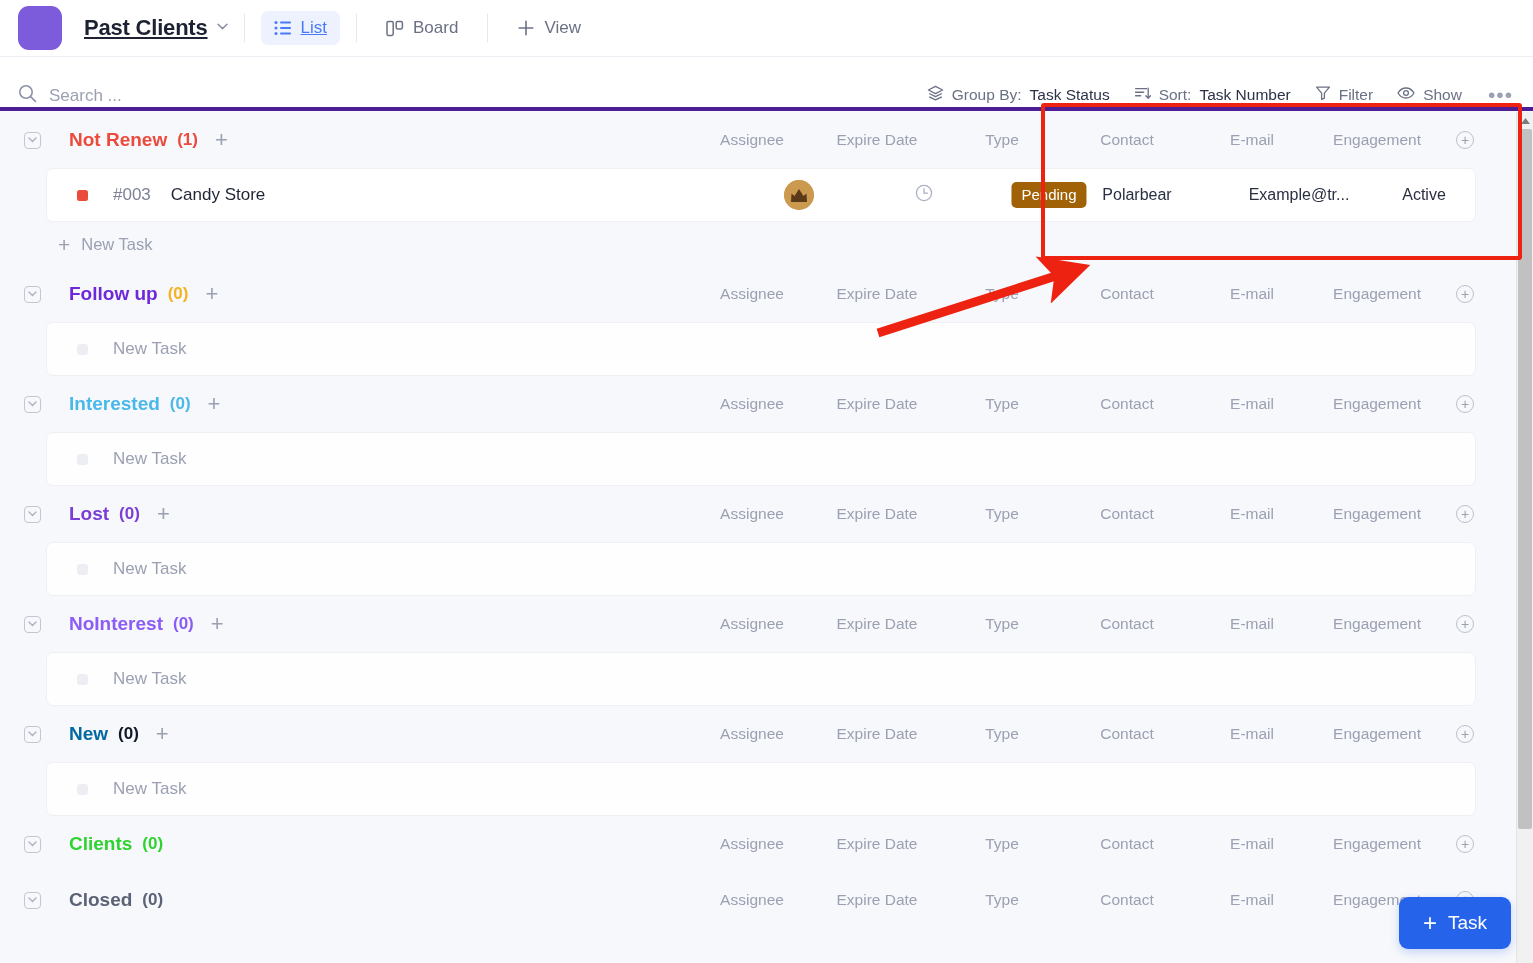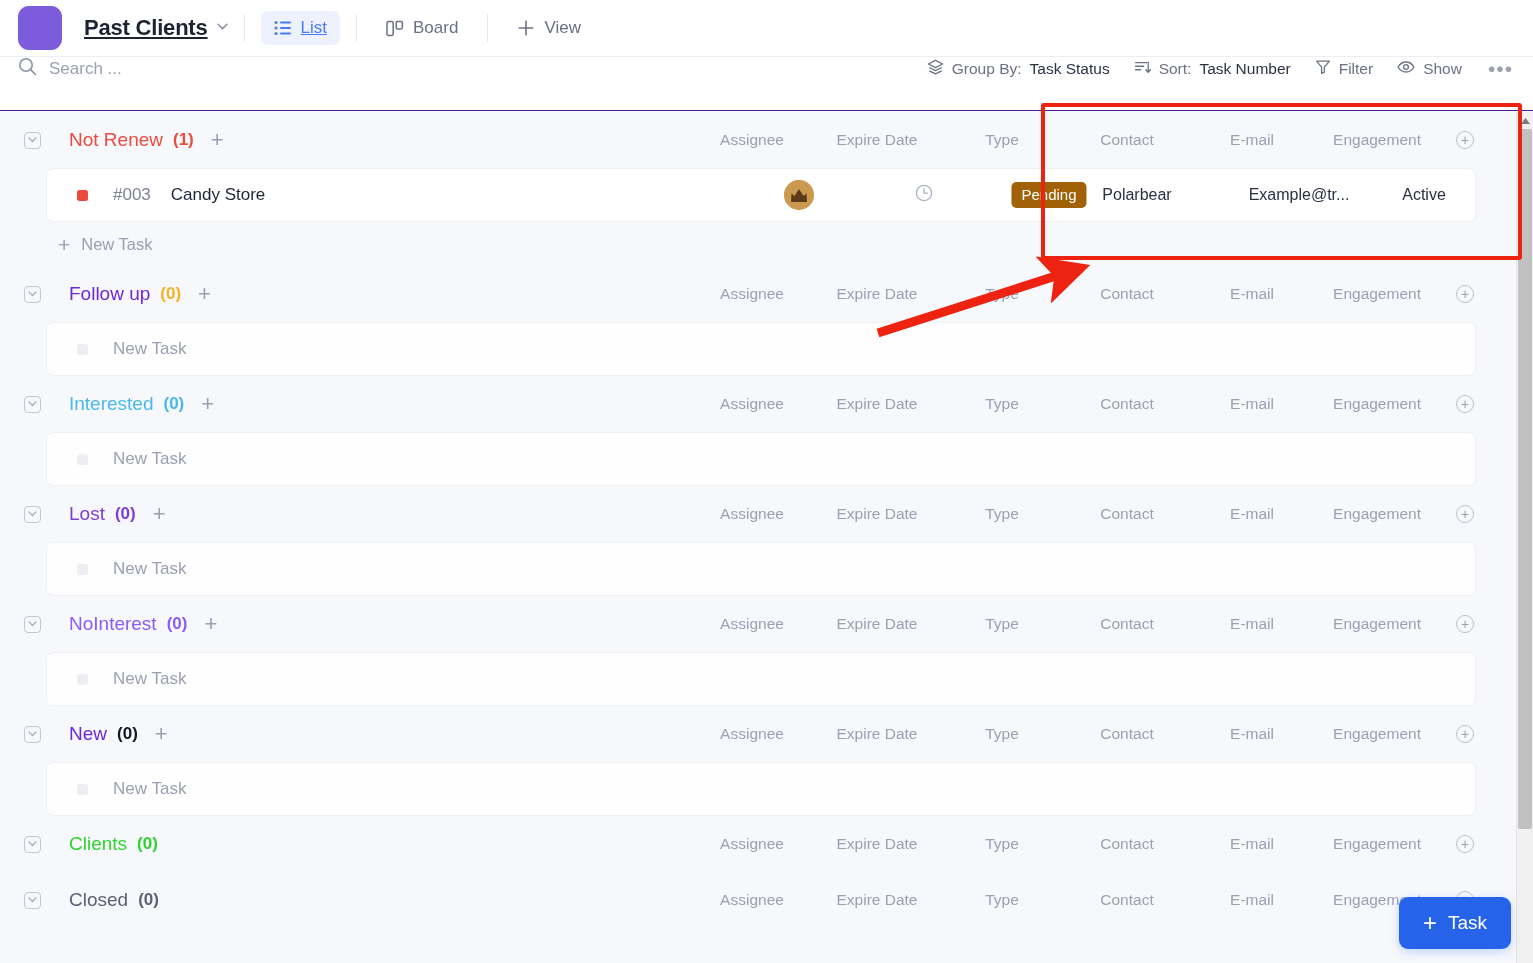--- a/index.html
+++ b/index.html
@@ -58,23 +58,23 @@
     white-space: nowrap;
   }
   .viewtab.active { background: #eef2fe; color: #4a7bf7; text-decoration: underline; }
   .viewtab svg { display: block; }
 
   
   .toolbar {
     height: 54px;
     background: #ffffff;
     display: flex;
-    align-items: flex-start;
+    align-items: flex-end;
     padding: 0 18px;
-    border-bottom: 1px solid #4c1d95;
+    border-bottom: 4px solid #4c1d95;
     position: relative;
     z-index: 4;
   }
   .searchbox { display: flex; align-items: center; gap: 12px; flex: 1; }
   .searchbox input {
     border: none; outline: none;
     font-size: 17px;
     font-family: "Liberation Sans", sans-serif;
     color: #4a4f63;
     background: transparent;
@@ -114,21 +114,21 @@
     border-radius: 4px;
     display: flex; align-items: center; justify-content: center;
     color: #aeb3c2;
     flex: none;
     cursor: pointer;
   }
   .collapse-box svg { display:block; }
   .group-name {
     margin-left: 28px;
     font-size: 19px;
-    font-weight: normal;
+    font-weight: bold;
     white-space: nowrap;
   }
   .group-count {
     margin-left: 10px;
     font-size: 17px;
     font-weight: bold;
   }
   .group-add {
     margin-left: 17px;
     color: #9ba0b2;
@@ -539,21 +539,21 @@
       <div class="task-row newtask">
         <div class="dot empty"></div>
                      <div class="placeholder-txt">New Task</div>
       </div>
       <div class="group-head">
         <div class="collapse-box">
        <svg width="9" height="6" viewBox="0 0 9 6">
             <path d="M1 1 4.5 4.6 8 1" stroke="#aeb3c2" stroke-width="1.4" fill="none" stroke-linecap="round"></path>
           </svg>
      </div>
-     <div class="group-name" style="color:#6d28d9">New</div>
+     <div class="group-name" style="color:#0369a1">New</div>
      <div class="group-count" style="color:#111827">(0)</div>
      <div class="group-add">+</div>
      <div class="colheads">
           <div class="colhead" style="left:752px">Assignee</div>
           <div class="colhead" style="left:877px">Expire Date</div>
           <div class="colhead" style="left:1002px">Type</div>
           <div class="colhead" style="left:1127px">Contact</div>
           <div class="colhead" style="left:1252px">E-mail</div>
           <div class="colhead" style="left:1377px">Engagement</div>
           <div class="col-plus" style="left:1465px">+</div>

